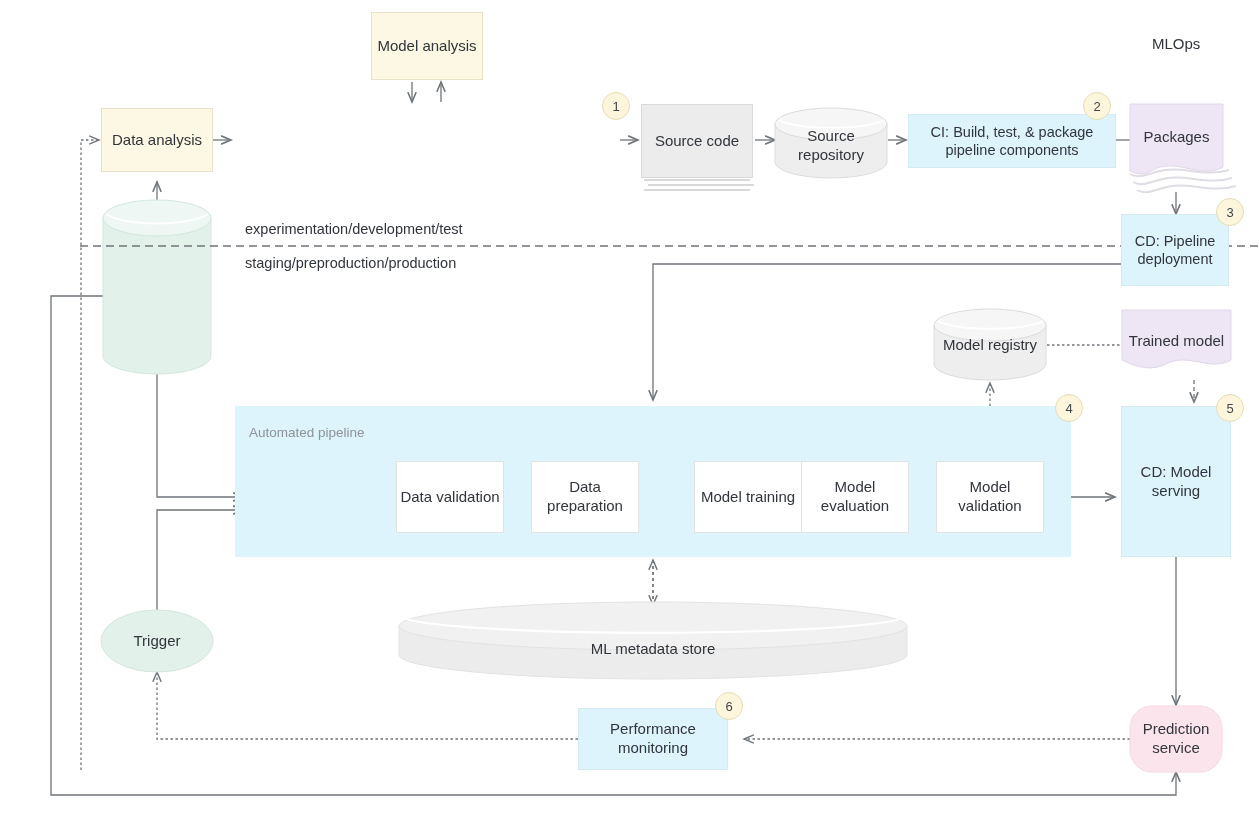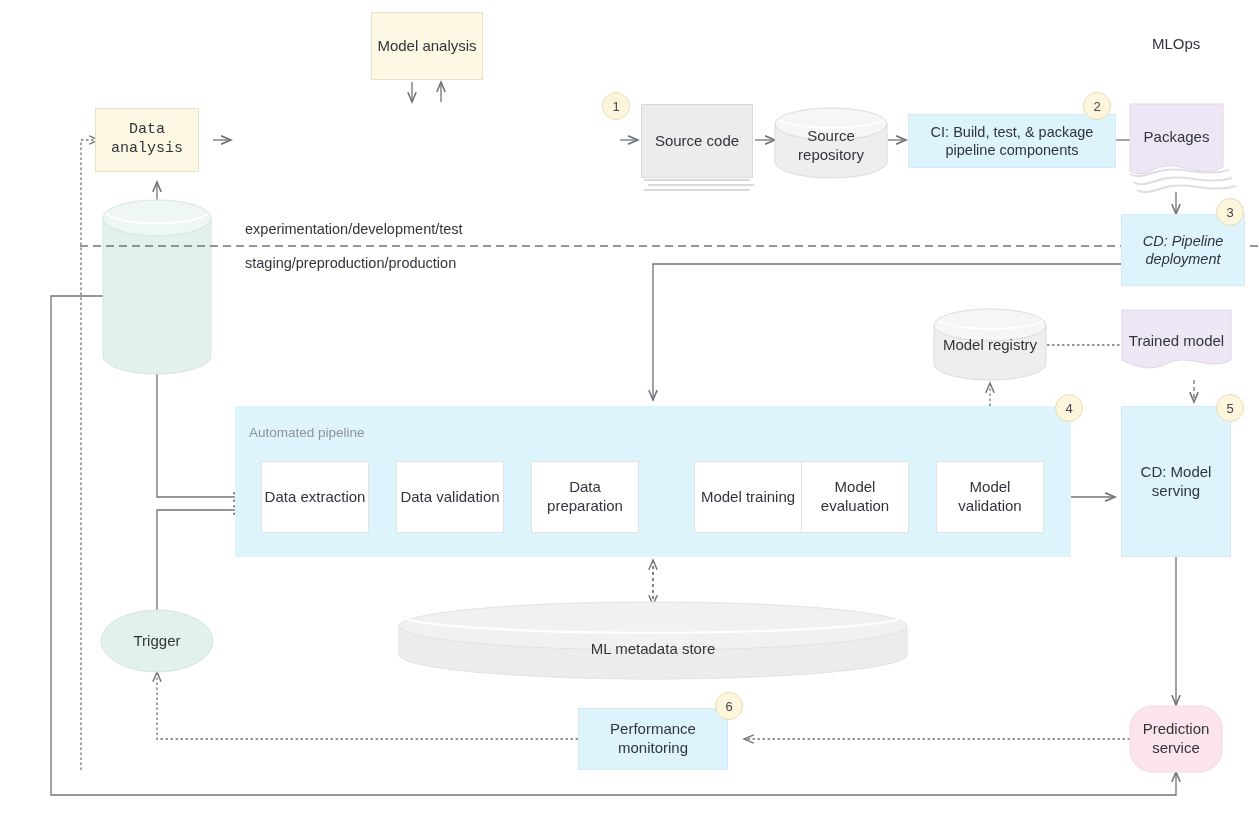--- a/index.html
+++ b/index.html
@@ -150,21 +150,21 @@
 
   <div class="title" style="left:1152px;top:35px;">MLOps</div>
 
   <div class="envlabel" style="left:245px;top:221px;">experimentation/development/test</div>
   <div class="envlabel" style="left:245px;top:255px;">staging/preproduction/production</div>
 
   <div class="node rect yellowbox" style="left:371px;top:12px;width:112px;height:68px;">
     <span class="nodetext">Model analysis</span>
   </div>
 
-  <div class="node rect yellowbox" style="left:95px;top:108px;width:104px;height:64px;font-family:Liberation Mono, monospace;">
+  <div class="node rect yellowbox" style="left:101px;top:108px;width:112px;height:64px;">
     <span class="nodetext">Data analysis</span>
   </div>
 
   <div class="badge" style="left:602px;top:92px;">1</div>
 
   <div class="node rect greybox" style="left:641px;top:104px;width:112px;height:74px;align-items:center;">
     <span class="nodetext">Source code</span>
   </div>
 
   <div class="node" style="left:775px;top:122px;width:112px;height:48px;">
@@ -173,41 +173,38 @@
 
   <div class="node cyanbox" style="left:908px;top:114px;width:208px;height:54px;font-size:14.5px;">
     <span class="nodetext">CI: Build, test, &amp; package pipeline components</span>
   </div>
   <div class="badge" style="left:1083px;top:92px;">2</div>
 
   <div class="node" style="left:1130px;top:108px;width:93px;height:58px;">
     <span class="nodetext">Packages</span>
   </div>
 
-  <div class="node cyanbox" style="left:1121px;top:214px;width:124px;height:72px;font-size:14.5px;font-style:italic;">
+  <div class="node cyanbox" style="left:1121px;top:214px;width:108px;height:72px;font-size:14.5px;">
     <span class="nodetext">CD: Pipeline deployment</span>
   </div>
   <div class="badge" style="left:1216px;top:198px;">3</div>
 
 
   <div class="node" style="left:934px;top:322px;width:112px;height:46px;">
     <span class="nodetext">Model registry</span>
   </div>
 
   <div class="node" style="left:1122px;top:318px;width:109px;height:46px;">
     <span class="nodetext">Trained model</span>
   </div>
 
   <div class="node cyanbox-nb" style="left:235px;top:406px;width:836px;height:151px;"></div>
   <div class="grouplabel" style="left:249px;top:425px;">Automated pipeline</div>
   <div class="badge" style="left:1055px;top:394px;">4</div>
 
-  <div class="node whitebox" style="left:261px;top:461px;width:108px;height:72px;">
-    <span class="nodetext">Data extraction</span>
-  </div>
   <div class="node whitebox" style="left:396px;top:461px;width:108px;height:72px;">
     <span class="nodetext">Data validation</span>
   </div>
   <div class="node whitebox" style="left:531px;top:461px;width:108px;height:72px;">
     <span class="nodetext">Data preparation</span>
   </div>
   <div class="node whitebox" style="left:666px;top:461px;width:108px;height:72px;margin-left:28px;">
     <span class="nodetext">Model training</span>
   </div>
   <div class="node whitebox" style="left:801px;top:461px;width:108px;height:72px;">

